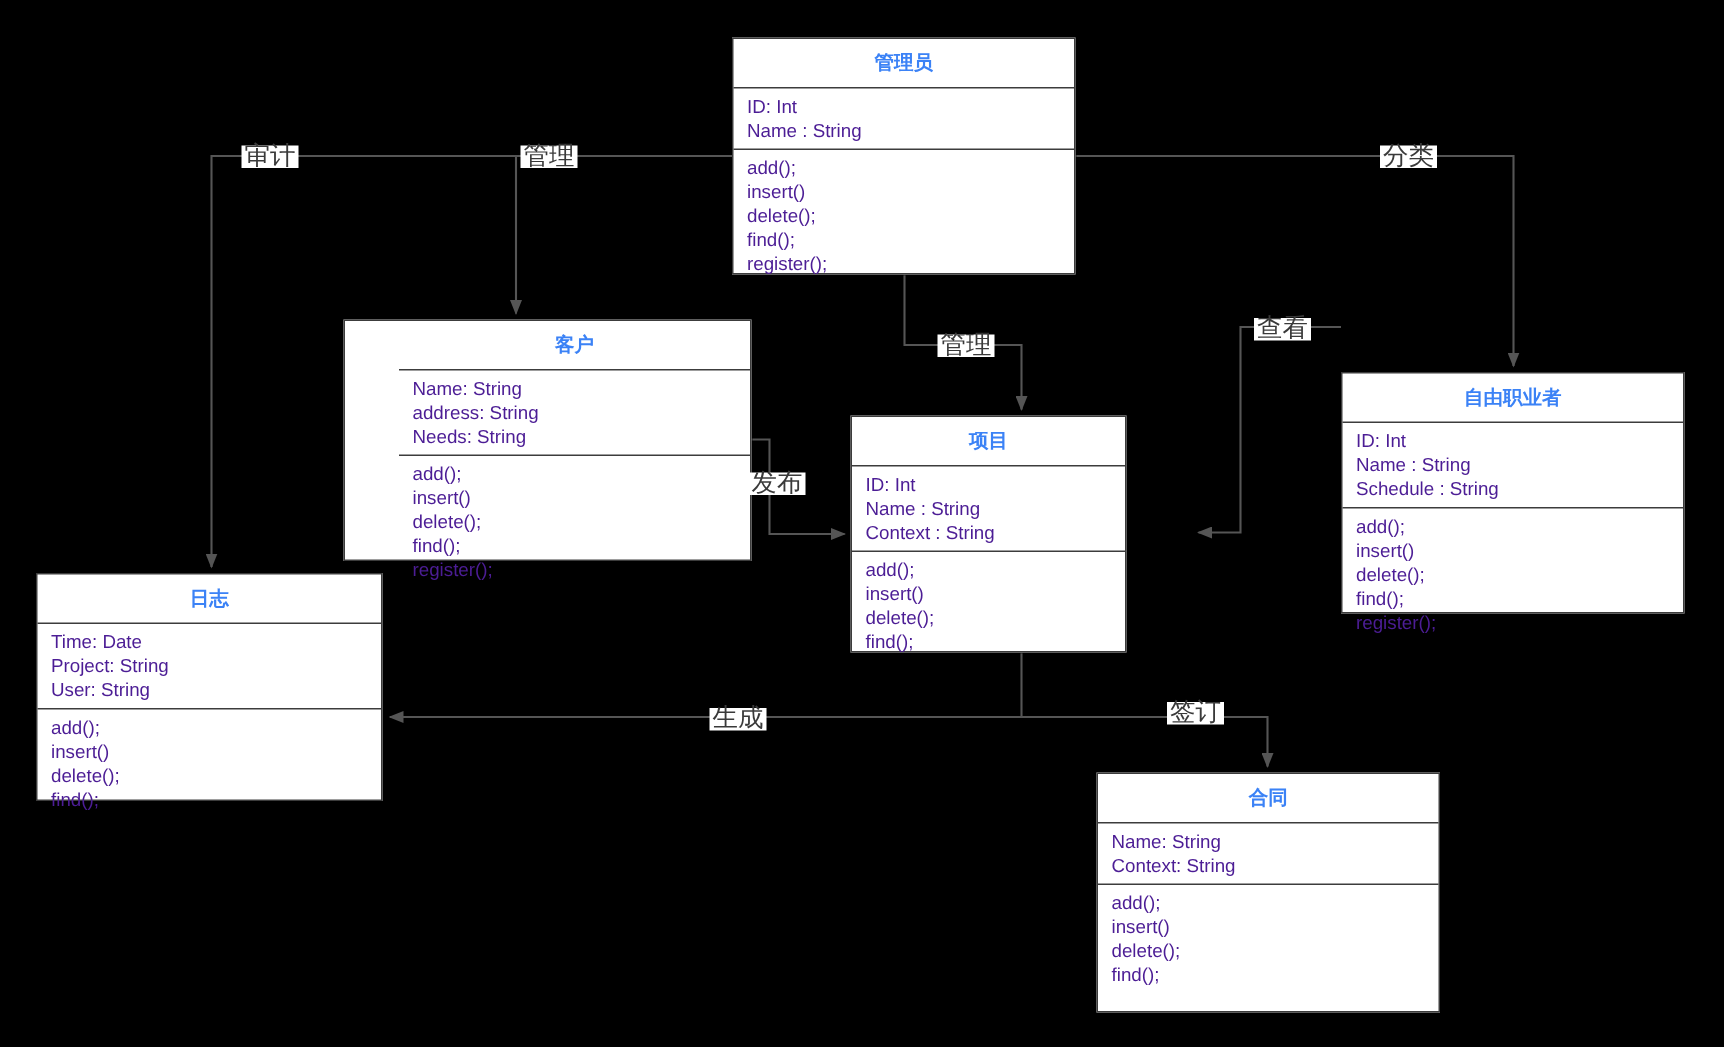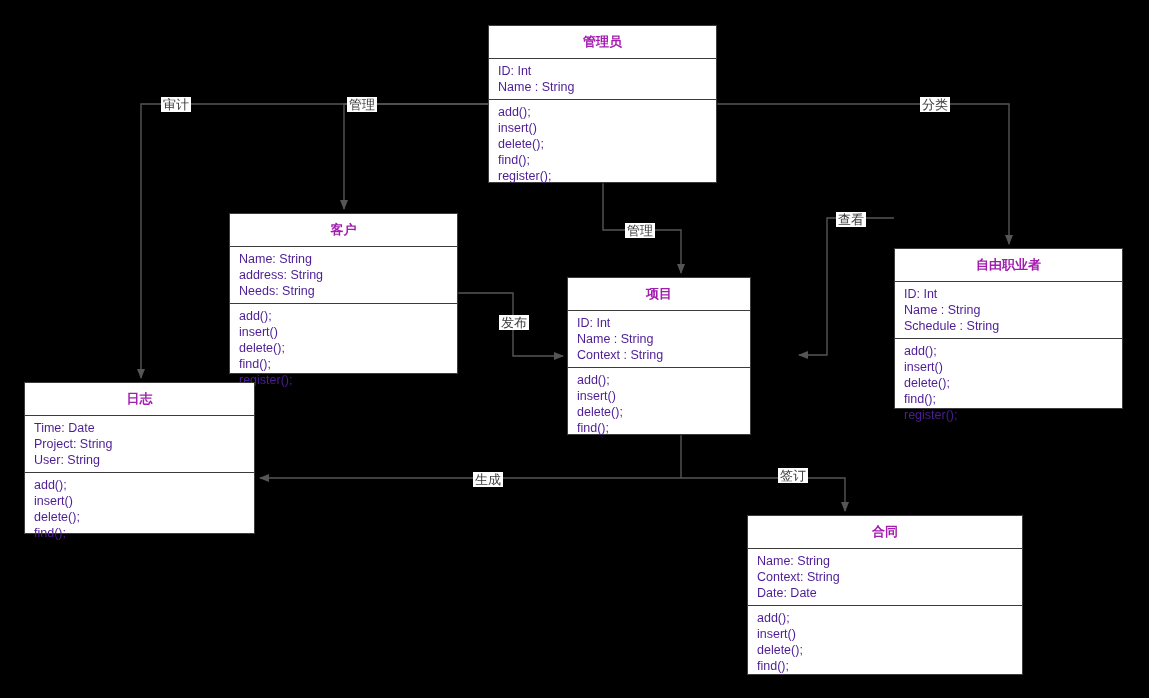--- a/index.html
+++ b/index.html
@@ -31,21 +31,21 @@
     position: absolute;
     background: #ffffff;
     border: 1px solid #3c3c3c;
     box-sizing: border-box;
     box-shadow: 1px 1px 0 rgba(0,0,0,0.35);
   }
   .uml-title {
     text-align: center;
     font-size: 13px;
     font-weight: bold;
-    color: #a21caf;
+    color: #3b82f6;
     padding: 7px 4px 7px 4px;
     border-bottom: 1px solid #3c3c3c;
     box-sizing: border-box;
     font-family: "DejaVu Sans", "Liberation Sans", sans-serif;
   }
   .uml-compartment {
     padding: 4px 0 4px 9px;
     box-sizing: border-box;
   }
   .uml-attrs {
@@ -55,21 +55,21 @@
     font-size: 12.5px;
     line-height: 16px;
     color: #4c1d95;
     white-space: pre;
     font-family: "Liberation Sans", "DejaVu Sans", sans-serif;
   }
   .edge-label {
     position: absolute;
     background: #ffffff;
     color: #3a3a3a;
-    font-size: 13px;
+    font-size: 17px;
     line-height: 13px;
     padding: 1px 2px;
     font-family: "DejaVu Sans", "Liberation Sans", sans-serif;
     white-space: nowrap;
   }
 </style>
 </head>
 <body>
 
 <div id="canvas">
@@ -100,21 +100,21 @@
           <div class="uml-line">Name : String</div>
         </div>
         <div class="uml-compartment uml-methods">
           <div class="uml-line">add();</div>
           <div class="uml-line">insert()</div>
           <div class="uml-line">delete();</div>
           <div class="uml-line">find();</div>
           <div class="uml-line">register();</div>
         </div>
       </div>
-      <div class="uml-class" style="left: 229px; top: 213px; width: 229px; height: 161px;">
+      <div class="uml-class" style="left: 229px; top: 213px; width: 272px; height: 161px; padding-left: 36px;">
         <div class="uml-title">客户</div>
         <div class="uml-compartment uml-attrs">
           <div class="uml-line">Name: String</div>
           <div class="uml-line">address: String</div>
           <div class="uml-line">Needs: String</div>
         </div>
         <div class="uml-compartment uml-methods">
           <div class="uml-line">add();</div>
           <div class="uml-line">insert()</div>
           <div class="uml-line">delete();</div>
@@ -158,26 +158,25 @@
           <div class="uml-line">Project: String</div>
           <div class="uml-line">User: String</div>
         </div>
         <div class="uml-compartment uml-methods">
           <div class="uml-line">add();</div>
           <div class="uml-line">insert()</div>
           <div class="uml-line">delete();</div>
           <div class="uml-line">find();</div>
         </div>
       </div>
-      <div class="uml-class" style="left: 731px; top: 515px; width: 276px; height: 160px; margin-left: 16px;">
+      <div class="uml-class" style="left: 731px; top: 515px; width: 229px; height: 160px;">
         <div class="uml-title">合同</div>
         <div class="uml-compartment uml-attrs">
           <div class="uml-line">Name: String</div>
           <div class="uml-line">Context: String</div>
-          <div class="uml-line">Date: Date</div>
         </div>
         <div class="uml-compartment uml-methods">
           <div class="uml-line">add();</div>
           <div class="uml-line">insert()</div>
           <div class="uml-line">delete();</div>
           <div class="uml-line">find();</div>
         </div>
       </div>
     </div>
   <div id="label-layer">

